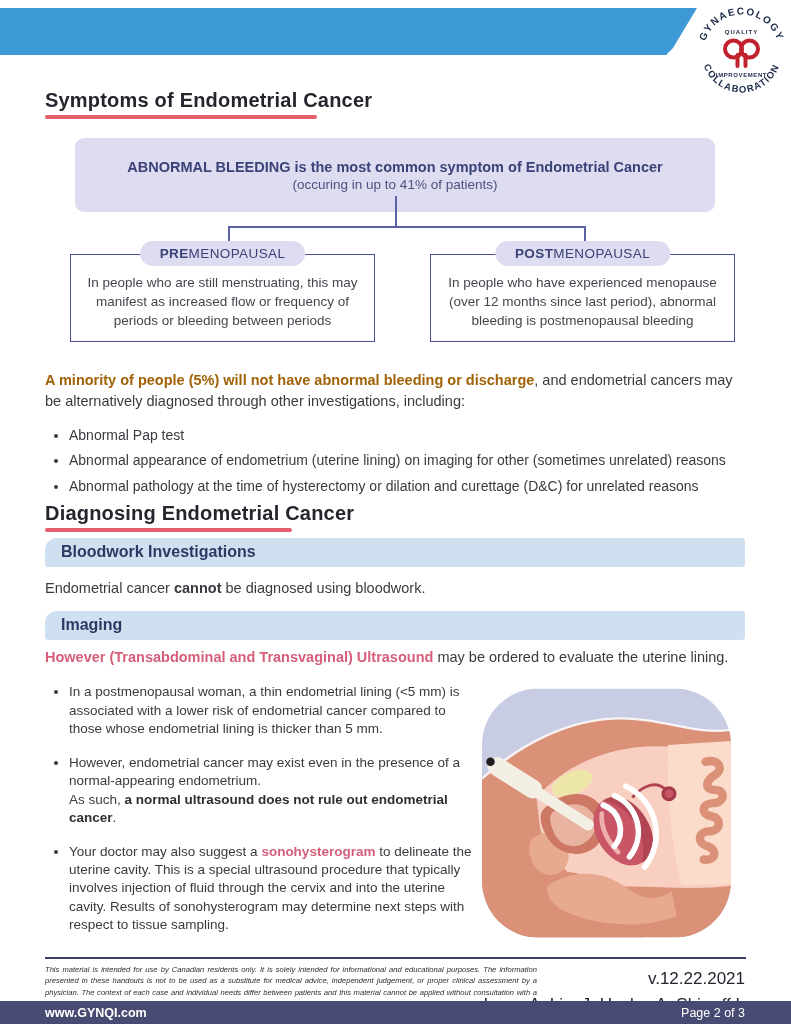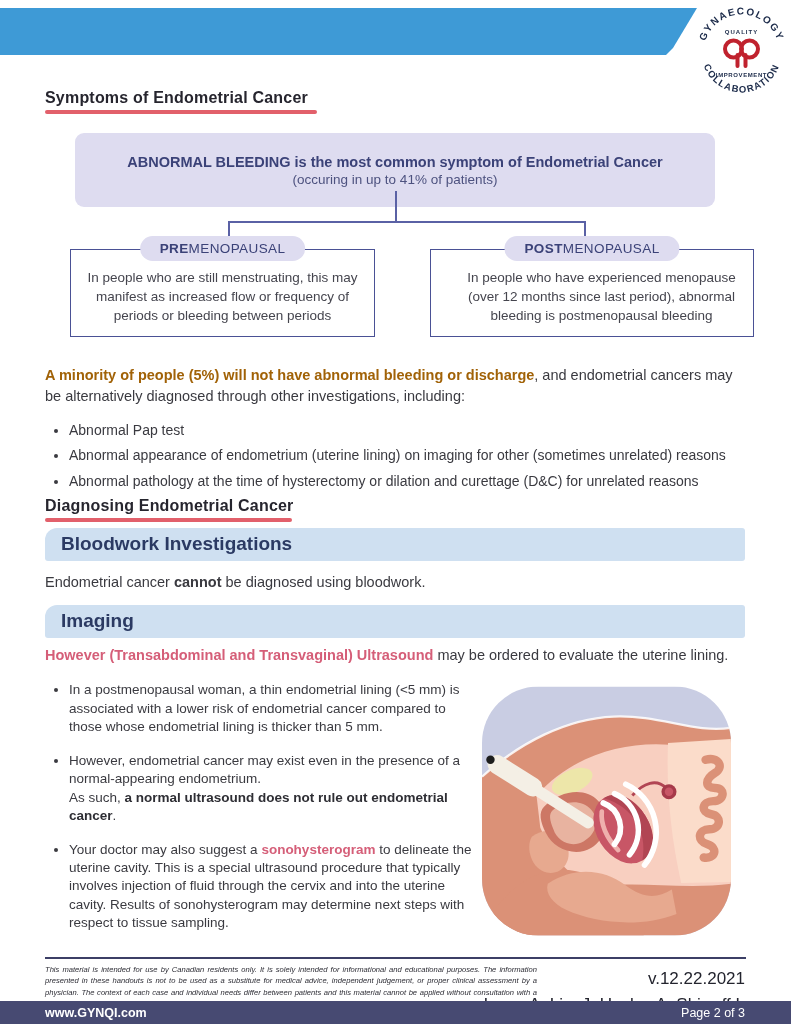--- a/index.html
+++ b/index.html
@@ -6,50 +6,50 @@
   .page{position:relative;width:791px;height:1024px;background:#fff;overflow:hidden;
         font-family:"Liberation Sans", sans-serif;color:#3a3a40;}
 
   
   .band{position:absolute;top:8px;left:0;width:697px;height:47px;background:var(--band_blue);
         clip-path:polygon(0 0,100% 0,calc(100% - 24px) calc(100% - 7px),calc(100% - 31px) 100%,0 100%);}
   .logo{position:absolute;top:4px;left:693px;width:97px;height:97px;}
 
   
   .content{position:absolute;top:55px;left:45px;width:700px;}
-  h1,h2{font-size:16px;font-weight:bold;color:#26252e;letter-spacing:.2px;margin:0;}
+  h1,h2{font-size:20px;font-weight:bold;color:#26252e;letter-spacing:.2px;margin:0;}
   h1{margin-top:34px;} h2{margin-top:2px;}
   .rule{height:4px;background:var(--underline_red);border-radius:2px;margin-top:3px;}
   .rule.w1{width:272px;} .rule.w2{width:247px;}
 
   
   .flow{position:relative;height:202px;margin-top:19px;}
   .flow .main{position:absolute;left:30px;top:0;width:640px;height:74px;background:var(--lavender);
         border-radius:9px;display:flex;flex-direction:column;align-items:center;justify-content:center;gap:2px;}
   .main .l1{font-weight:bold;color:#3b4278;font-size:14.5px;}
   .main .l2{color:#4d527f;font-size:13.5px;}
   .stem,.tee{position:absolute;background:var(--connector);}
   .stem{width:2px;}
   #s1{left:350px;top:58px;height:31px;}
   .tee{left:183px;top:88px;width:358px;height:2px;}
   #s2{left:183px;top:88px;height:17px;}
   #s3{left:539px;top:88px;height:17px;}
   .branch{position:absolute;top:116px;width:303px;height:86px;border:1.5px solid #4a5195;background:#fff;}
-  #b1{left:25px;} #b2{left:385px;padding-left:19px;}
+  #b1{left:25px;} #b2{left:385px;}
   .branch .txt{padding:19px 8px 0;text-align:center;font-size:13.5px;line-height:1.4;color:#45454e;}
   .pill{position:absolute;top:-14px;left:50%;transform:translateX(-50%);background:var(--lavender);
         border-radius:15px;padding:5px 20px;font-size:13.5px;color:#3b4278;letter-spacing:.4px;white-space:nowrap;}
 
   
   .para{margin-top:30px;font-size:14.5px;line-height:1.42;}
   .para b{color:#a16207;}
   ul.symptoms{margin:6px 0 0;padding-left:24px;}
   ul.symptoms li{margin-bottom:6px;font-size:14px;line-height:1.4;}
   .band-hdr{margin-top:6px;background:var(--band_bg);border-radius:12px 3px 3px 3px;
-        padding:5px 0 6px 16px;font-size:19px;font-weight:bold;color:var(--band_text);}
+        padding:5px 0 6px 16px;font-size:16px;font-weight:bold;color:var(--band_text);}
   .band-hdr.second{margin-top:12px;}
   .p-blood{margin-top:13px;font-size:14.5px;}
   .p-pelvic{margin-top:9px;font-size:14.5px;}
   .pink{color:var(--pink);font-weight:bold;}
   .cols{display:flex;margin-top:6px;}
   .cols ul{width:442px;padding-left:24px;margin:4px 0 0;box-sizing:border-box;}
   .cols li{margin-bottom:16px;font-size:13.5px;line-height:1.35;}
   .cols b{color:#2e2e34;}
   .illus{margin-left:auto;margin-right:14px;width:252px;height:252px;margin-top:8px;}
 

